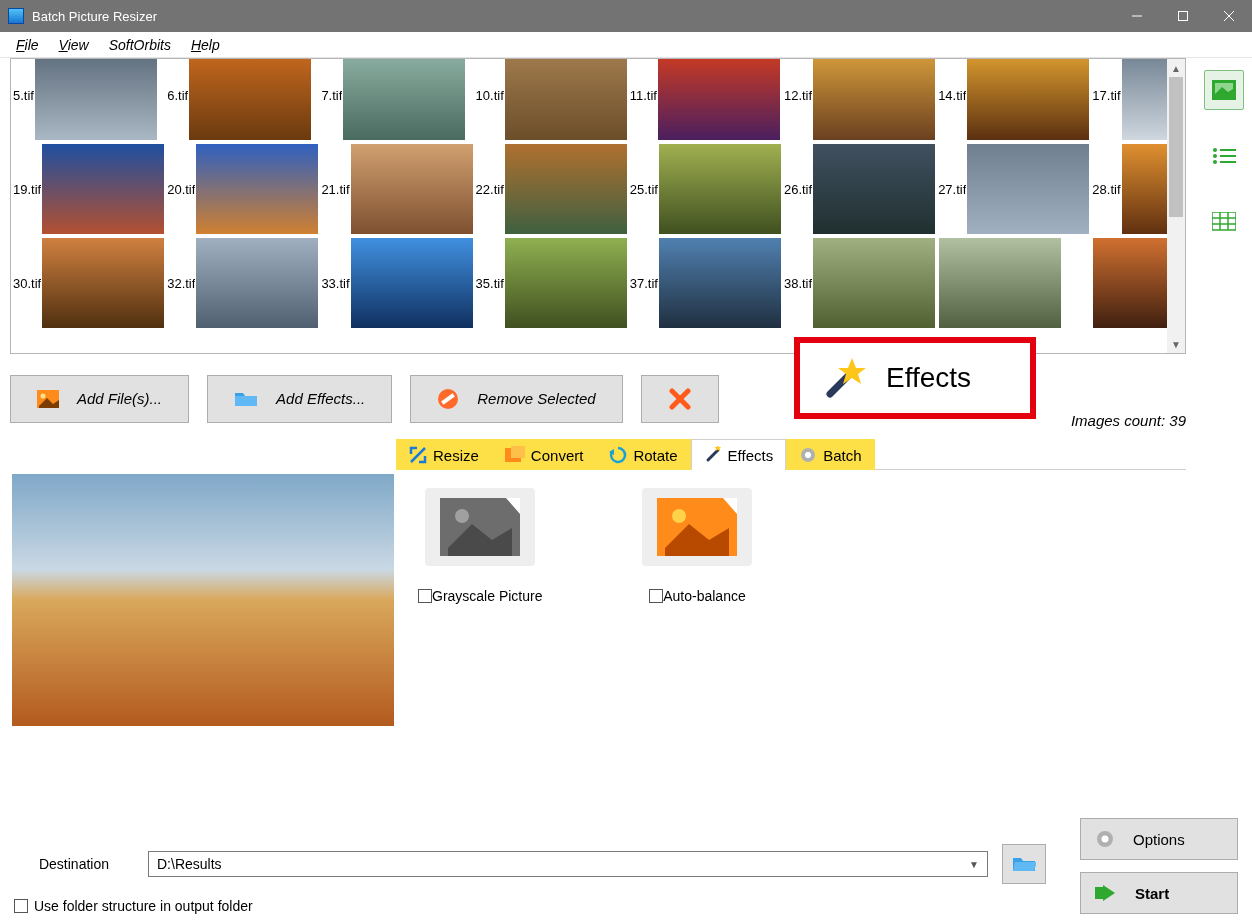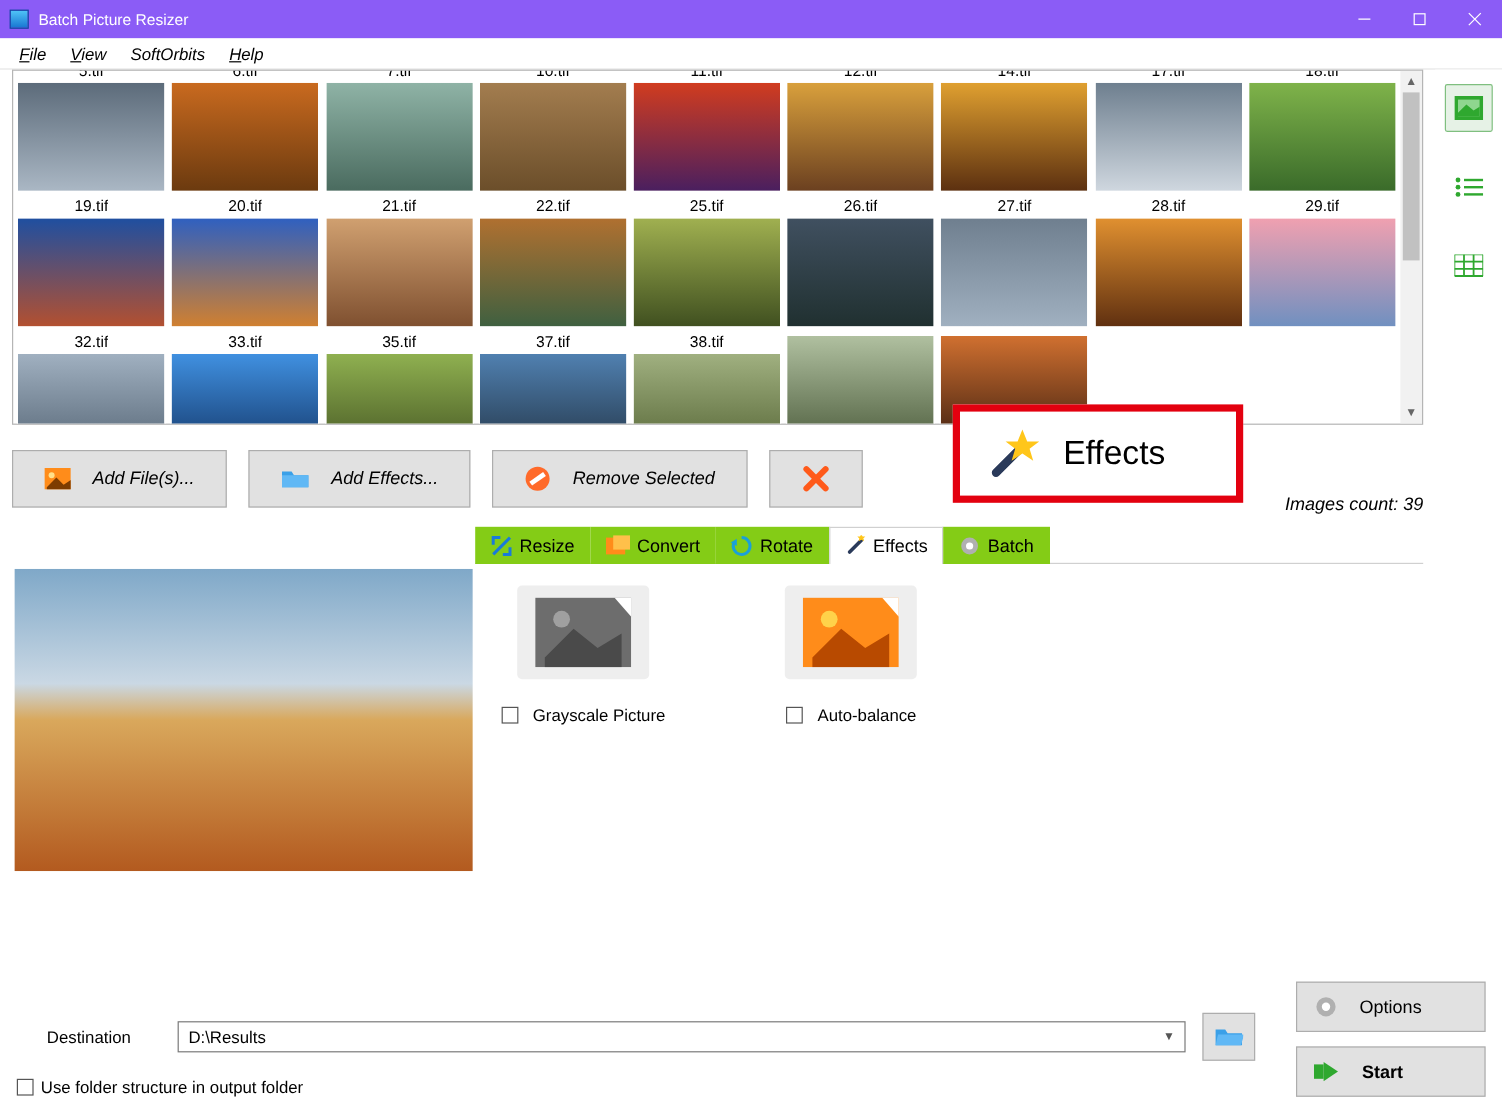--- a/index.html
+++ b/index.html
@@ -1,19 +1,19 @@
 <!DOCTYPE html>
 <html><head>
 <meta charset="utf-8">
 <style>
 * { box-sizing: border-box; margin: 0; padding: 0; font-family: "Segoe UI", Tahoma, sans-serif; }
 body { background: #fff; width: 1252px; height: 924px; overflow: hidden; position: relative; }
 
 
-.titlebar { height: 32px; background: #8b5cf6; display: flex; align-items: center; color: #fff; font-size: 13px; }
+.titlebar { height: 32px; background: #737373; display: flex; align-items: center; color: #fff; font-size: 13px; }
 .titlebar .app-icon { width: 16px; height: 16px; margin: 0 8px; background: linear-gradient(#4fc3f7,#1976d2); border:1px solid #0d47a1; }
 .titlebar .title { flex: 1; }
 .titlebar .win-btn { width: 46px; height: 32px; display:flex; align-items:center; justify-content:center; }
 .titlebar svg { display:block; }
 
 
 .menubar { height: 26px; background:#fff; display:flex; align-items:center; padding: 0 6px; font-size:14px; border-bottom:1px solid #e5e5e5; }
 .menubar .menu-item { padding: 2px 10px; cursor:default;font-style:italic; }
 .menubar .menu-item .ul { text-decoration: underline; }
 
@@ -26,21 +26,21 @@
 .right .side-btn.active { background:#e6f2e6; border-color:#7fbf7f; }
 
 
 .thumb-viewport { border:1px solid #b5b5b5; margin:0 10px 0 10px; height:296px; position:relative; overflow:hidden; }
 .thumb-scroll { width:18px; background:#f1f1f1; position:absolute; right:0; top:0; bottom:0; display:flex; flex-direction:column; }
 .thumb-scroll .arrow { height:18px; display:flex; align-items:center; justify-content:center; color:#666; font-size:10px; }
 .thumb-scroll .track { flex:1; position:relative; }
 .thumb-scroll .handle { position:absolute; left:2px; right:2px; top:0; height:140px; background:#c1c1c1; }
 
 .grid { position:absolute; left:0; right:18px; top:-10px; display:grid; grid-template-columns: repeat(9, 1fr); gap:2px; padding:0 2px; }
-.thumb-cell { display:flex; flex-direction:column; align-items:center; }
+.thumb-cell { display:flex; flex-direction:row; align-items:center; }
 .thumb-cell .cap { font-size:13px; color:#000; padding:2px 0; white-space:nowrap; max-width:100%; overflow:hidden; }
 .thumb-img { width:124px; height:92px; background:#888; border:1px solid #fff; }
 
 
 .t1{background:linear-gradient(#5c6b7a,#aab7c4);} .t2{background:linear-gradient(#c96a1f,#6b3a0f);} .t3{background:linear-gradient(#8fb3a6,#4a6b5f);} .t4{background:linear-gradient(#a37d4f,#6b4e2a);} .t5{background:linear-gradient(#d13c1f,#4a1f5f);} .t6{background:linear-gradient(#d9a03c,#6b4020);} .t7{background:linear-gradient(#e0a030,#5c3010);} .t8{background:linear-gradient(#6e7f8f,#cfd7df);} .t9{background:linear-gradient(#7fb34a,#3a6b2a);}
 .t10{background:linear-gradient(#1f4fa0,#b35030);} .t11{background:linear-gradient(#2f60c0,#d08030);} .t12{background:linear-gradient(#d0a070,#7f5030);} .t13{background:linear-gradient(#b07030,#3f6040);} .t14{background:linear-gradient(#a0b050,#405020);} .t15{background:linear-gradient(#405060,#203030);} .t16{background:linear-gradient(#6f7f8f,#a0b0c0);} .t17{background:linear-gradient(#e09030,#603010);} .t18{background:linear-gradient(#f0a0b0,#7090c0);}
 .t19{background:linear-gradient(#d08040,#503010);} .t20{background:linear-gradient(#a0b0c0,#506070);} .t21{background:linear-gradient(#4090e0,#103060);} .t22{background:linear-gradient(#8fb050,#405020);} .t23{background:linear-gradient(#5080b0,#203040);} .t24{background:linear-gradient(#a0b080,#506030);} .t25{background:linear-gradient(#b0c0a0,#506040);} .t26{background:linear-gradient(#d07030,#402010);} .t27{background:linear-gradient(#f0b080,#c06030);}
 
 
 .toolbar-row { margin: 14px 10px 0 10px; display:flex; align-items:center; gap:18px; position:relative;font-style:italic; }
@@ -55,25 +55,25 @@
 
 
 .lower { display:flex; margin:10px 10px 0 10px; gap:0; }
 .preview { width:386px; height:322px; background:#fff; display:flex; align-items:center; justify-content:center; }
 .preview-img { width:384px; height:254px; background:linear-gradient(#7fa8c8 0%, #cad8e4 38%, #d9a85c 50%, #b35a1f 100%); border:1px solid #fff; }
 
 .tabpane { flex:1; display:flex; flex-direction:column; }
 .tabs { display:flex; border-bottom:1px solid #d0d0d0; }
 .tab { display:flex; align-items:center; gap:6px; padding:6px 12px; font-size:15px; border:1px solid transparent; border-bottom:none; margin-bottom:-1px; cursor:default; }
 .tab.active { background:#fff; border-color:#d0d0d0; }
-.tab:not(.active) { background:#84cc16; }
+.tab:not(.active) { background:#fde047; }
 .tab-content { flex:1; padding:18px 22px; background:#fff; display:flex; gap:100px; }
 .effect-opt { display:flex; flex-direction:column; align-items:center; gap:22px; }
 .eff-icon { width:110px; height:78px; background:#eee; display:flex; align-items:center; justify-content:center; border-radius:4px; position:relative; }
-.eff-check { display:flex; align-items:center; gap:12px; font-size:14px; }
+.eff-check { display:flex; align-items:center; gap:0; font-size:14px; }
 .eff-check .cb { width:14px; height:14px; border:1px solid #555; background:#fff; }
 
 
 .bottom { position:absolute; left:0; right:0; bottom:0; padding:12px 14px 10px 14px; background:#fff; }
 .dest-row { display:flex; align-items:center; gap:14px; }
 .dest-row .lbl { font-size:14px; width:120px; text-align:center; }
 .dest-row .combo { flex:1; height:26px; border:1px solid #7a7a7a; display:flex; align-items:center; padding:0 8px; font-size:14px; max-width:840px;text-align:right; }
 .dest-row .combo .dd { margin-left:auto; font-size:10px; color:#555; }
 .dest-row .browse { width:44px; height:40px; border:1px solid #adadad; background:#e1e1e1; display:flex; align-items:center; justify-content:center; }
 .btn-col { position:absolute; right:14px; bottom:10px; display:flex; flex-direction:column; gap:12px; }
@@ -183,20 +183,24 @@
           </div>
           <div class="thumb-cell">
             <div class="cap">28.tif</div>
             <div class="thumb-img t17"></div>
           </div>
           <div class="thumb-cell">
             <div class="cap">29.tif</div>
             <div class="thumb-img t18"></div>
           </div>
           <div class="thumb-cell">
+            <div class="cap">30.tif</div>
+            <div class="thumb-img t19"></div>
+          </div>
+          <div class="thumb-cell">
             <div class="cap">32.tif</div>
             <div class="thumb-img t20"></div>
           </div>
           <div class="thumb-cell">
             <div class="cap">33.tif</div>
             <div class="thumb-img t21"></div>
           </div>
           <div class="thumb-cell">
             <div class="cap">35.tif</div>
             <div class="thumb-img t22"></div>

